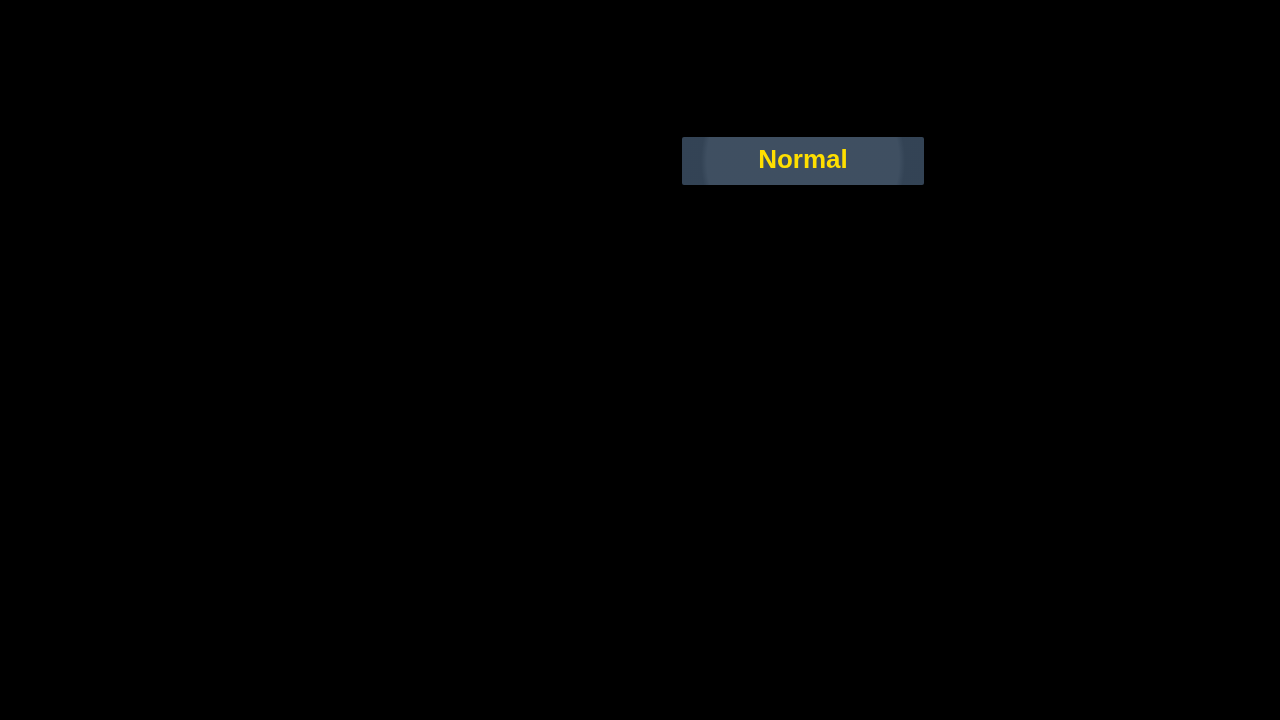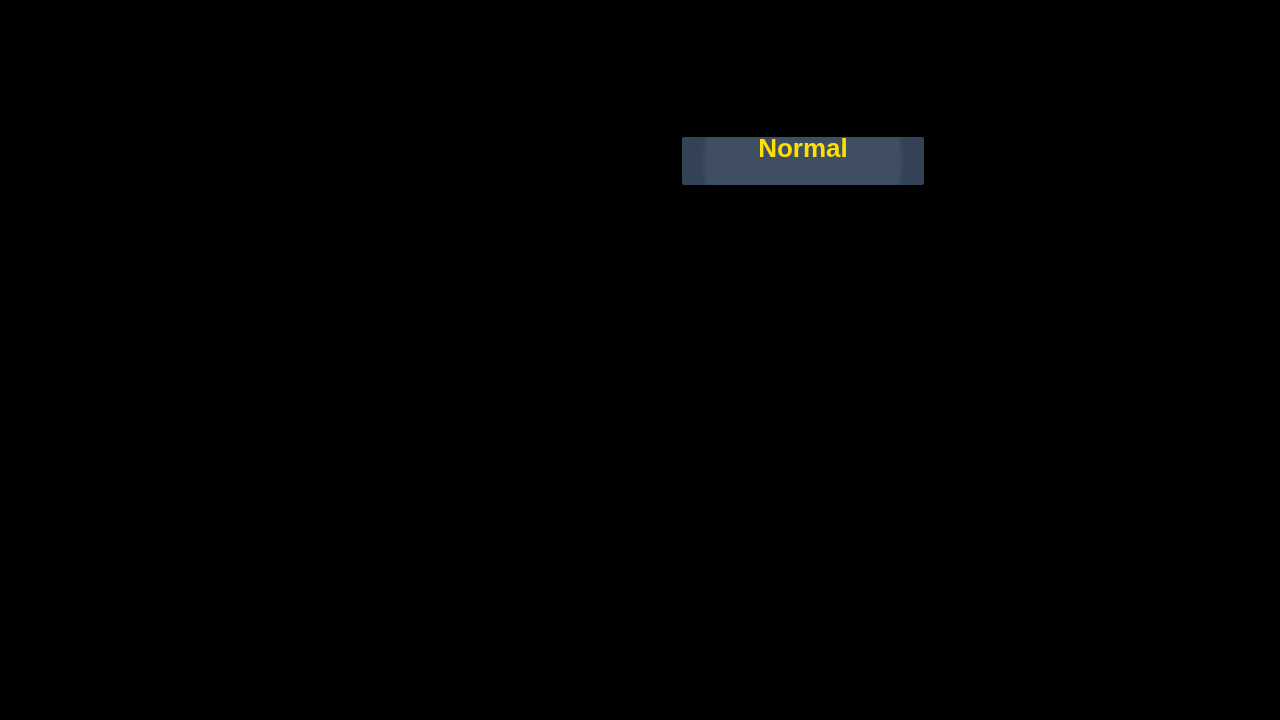--- a/index.html
+++ b/index.html
@@ -26,20 +26,21 @@
     border-radius: 2px;
     
     background-color: #37485b;
     background-image: radial-gradient(
       circle 101px at 50% 50%,
       rgba(255, 255, 255, 0.040) 0px,
       rgba(255, 255, 255, 0.040) 96px,
       rgba(0, 0, 0, 0.065) 102px
     );
     display: flex;
+    align-items: center;
     justify-content: center;
     cursor: pointer;
   }
   .banner-label {
     font-weight: 700;
     font-size: 26px;
     line-height: 1;
     color: #ffdf00;
     transform: translateY(-2px);
     letter-spacing: 0px;

